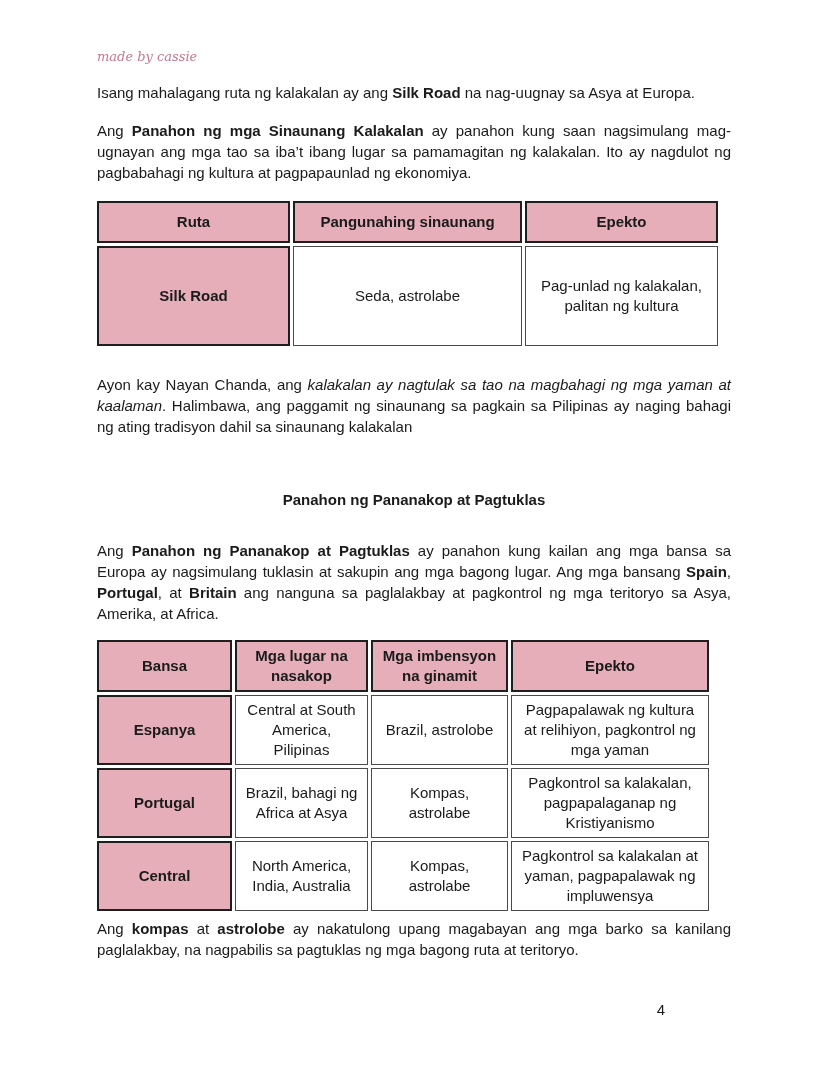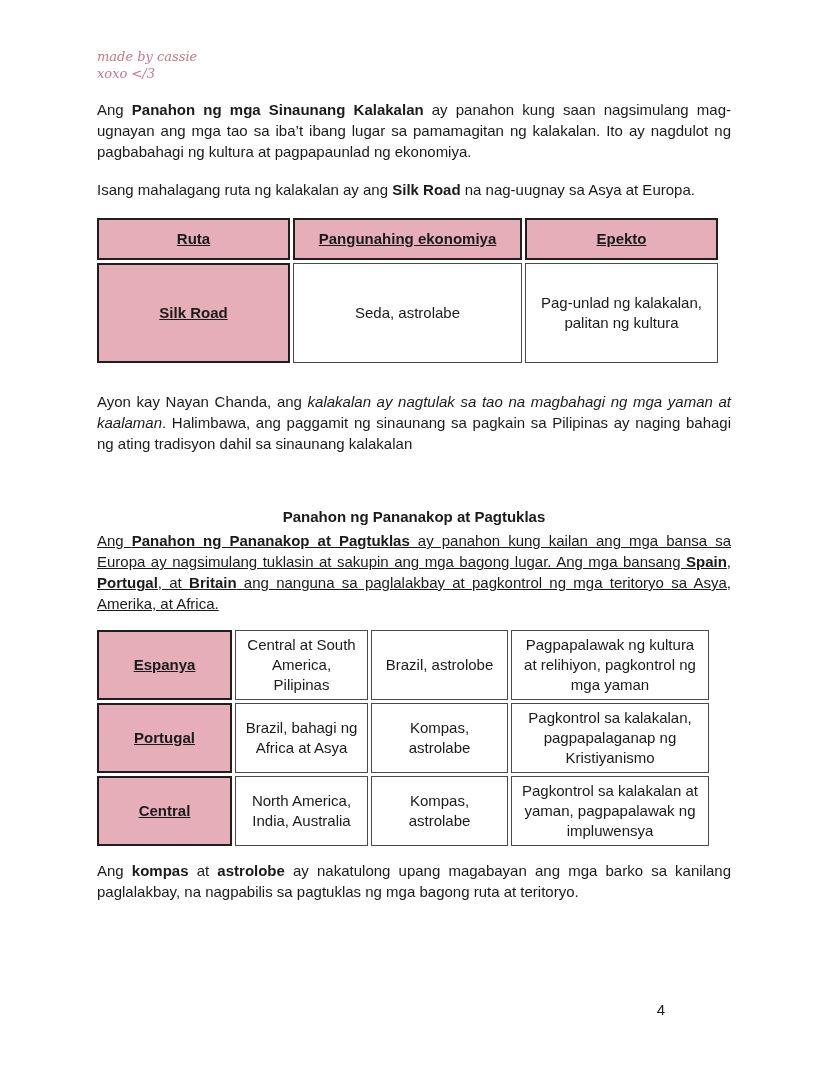--- a/index.html
+++ b/index.html
@@ -29,22 +29,22 @@
   }
   .para {
     margin: 0;
     font-size: 15px;
     line-height: 21px;
     text-align: justify;
   }
   .p1 { margin-top: 17px; }
   .p2 { margin-top: 17px; }
   .p3 { margin-top: 25px; }
-  .p4 { margin-top: 5px; text-decoration: underline; }
-  .p5 { margin-top: 11px; }
+  .p4 { margin-top: 32px; }
+  .p5 { margin-top: 4px; }
   .section-heading {
     margin: 54px 0 0 0;
     font-size: 15px;
     font-weight: 700;
     text-align: center;
   }
   table.doc-table {
     border-collapse: separate;
     border-spacing: 3px;
     table-layout: fixed;
@@ -56,21 +56,20 @@
     text-align: center;
     vertical-align: middle;
     padding: 4px 8px;
     font-size: 15px;
     line-height: 20px;
   }
   .doc-table th, .doc-table td.pink {
     background: var(--pink, #e5aeb9);
     border: 2px solid #1f1f1f;
     font-weight: 700;
-    text-decoration: underline;
   }
   .doc-table td.cell {
     background: #ffffff;
     border: 1.4px solid #4a4a4a;
     font-weight: 400;
   }
   .t1 th { height: 42px; }
   .t1 td { height: 100px; }
   .t2 th { height: 42px; }
   .t2 td { height: 66px; }
@@ -82,37 +81,36 @@
   }
 </style>
 </head>
 <body>
 
 <div class="page">
   <div class="content">
 
     <div class="watermark">
       <div>made by cassie</div>
-      <div>xoxo &lt;/3</div>
     </div>
 
+    <p class="para p2"><span>Isang mahalagang ruta ng kalakalan ay ang </span><span style="font-weight: 700;">Silk Road</span><span> na nag-uugnay sa Asya at Europa.</span></p>
+
     <p class="para p1"><span>Ang </span><span style="font-weight: 700;">Panahon ng mga Sinaunang Kalakalan</span><span> ay panahon kung saan nagsimulang mag-ugnayan ang mga tao sa iba’t ibang lugar sa pamamagitan ng kalakalan. Ito ay nagdulot ng pagbabahagi ng kultura at pagpapaunlad ng ekonomiya.</span></p>
-
-    <p class="para p2"><span>Isang mahalagang ruta ng kalakalan ay ang </span><span style="font-weight: 700;">Silk Road</span><span> na nag-uugnay sa Asya at Europa.</span></p>
 
     <table class="doc-table t1">
       <colgroup>
         <col style="width:193px">
           <col style="width:229px">
           <col style="width:193px">
       </colgroup>
       <tbody>
           <tr>
         <th>Ruta</th>
-        <th>Pangunahing ekonomiya</th>
+        <th>Pangunahing sinaunang</th>
         <th>Epekto</th>
       </tr>
       <tr>
         <td class="pink">Silk Road</td>
         <td class="cell">Seda, astrolabe</td>
         <td class="cell">Pag-unlad ng kalakalan, palitan ng kultura</td>
       </tr>
     </tbody>
       </table>
 
@@ -123,20 +121,26 @@
     <p class="para p4"><span>Ang </span><span style="font-weight: 700;">Panahon ng Pananakop at Pagtuklas</span><span> ay panahon kung kailan ang mga bansa sa Europa ay nagsimulang tuklasin at sakupin ang mga bagong lugar. Ang mga bansang </span><span style="font-weight: 700;">Spain</span><span>, </span><span style="font-weight: 700;">Portugal</span><span>, at </span><span style="font-weight: 700;">Britain</span><span> ang nanguna sa paglalakbay at pagkontrol ng mga teritoryo sa Asya, Amerika, at Africa.</span></p>
 
     <table class="doc-table t2">
       <colgroup>
         <col style="width:135px">
           <col style="width:133px">
           <col style="width:137px">
           <col style="width:198px">
       </colgroup>
       <tbody>
+          <tr>
+        <th>Bansa</th>
+        <th>Mga lugar na nasakop</th>
+        <th>Mga imbensyon na ginamit</th>
+        <th>Epekto</th>
+      </tr>
       <tr>
         <td class="pink">Espanya</td>
         <td class="cell">Central at South America, Pilipinas</td>
         <td class="cell">Brazil, astrolobe</td>
         <td class="cell">Pagpapalawak ng kultura at relihiyon, pagkontrol ng mga yaman</td>
       </tr>
       <tr>
         <td class="pink">Portugal</td>
         <td class="cell">Brazil, bahagi ng Africa at Asya</td>
         <td class="cell">Kompas, astrolabe</td>

